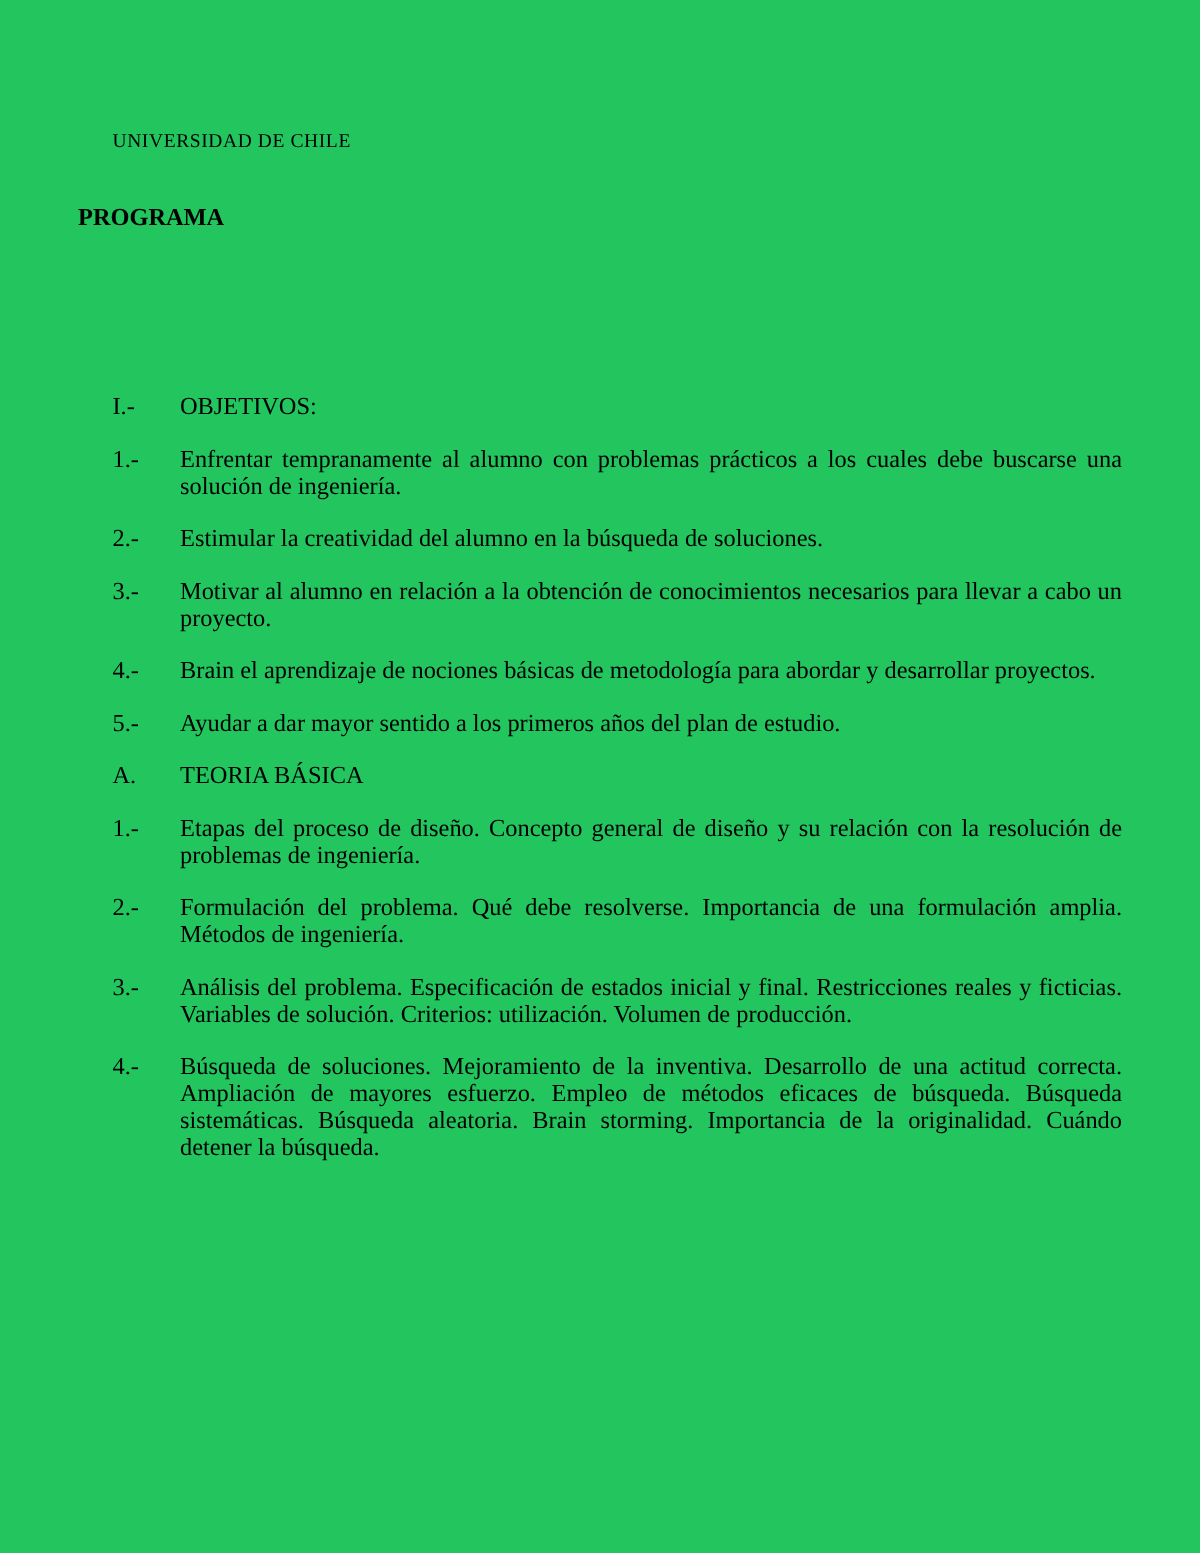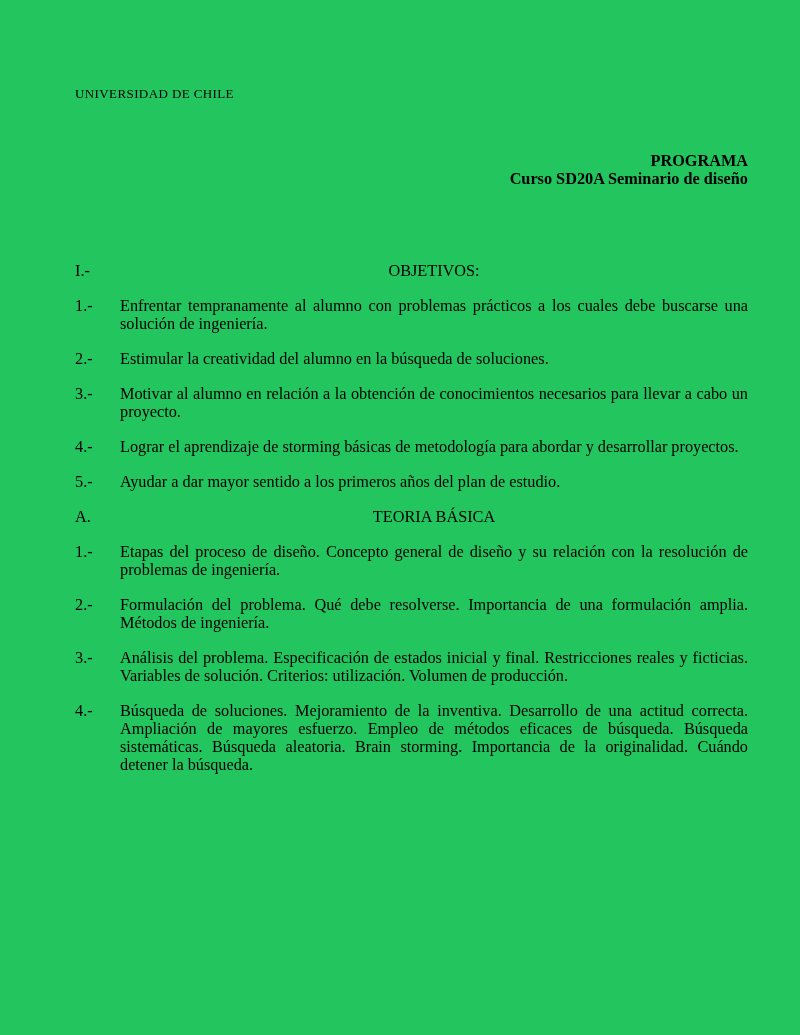--- a/index.html
+++ b/index.html
@@ -22,22 +22,22 @@
     top: 56px;
     font-size: 13px;
     line-height: 15px;
     white-space: pre;
     letter-spacing: 0.4px;
   }
   .title-block {
     position: absolute;
     left: 52px;
     right: 52px;
-    top: 152px;
-    text-align: right;
+    top: 136px;
+    text-align: left;
     font-weight: bold;
     font-size: 16.25px;
     line-height: 18px;
   }
   .doc-body {
     position: absolute;
     left: 75px;
     top: 262px;
     width: 673px;
     font-size: 16.25px;
@@ -50,35 +50,34 @@
   .row .num {
     flex: 0 0 45px;
     width: 45px;
   }
   .row .txt {
     flex: 0 0 628px;
     width: 628px;
     text-align: justify;
   }
   .row.plain .txt {
-    text-align: center;
+    text-align: left;
   }
 </style>
 </head>
 <body>
 
 <div class="page">
 
   <div class="letterhead">
     <div>UNIVERSIDAD DE CHILE</div>
   </div>
 
   <div class="title-block">
     <div>PROGRAMA</div>
-    <div>Curso SD20A Seminario de diseño</div>
   </div>
 
   <div class="doc-body">
 
     <div class="row plain">
       <span class="num">I.-</span>
       <div class="txt">OBJETIVOS:</div>
     </div>
 
     <div class="row">
@@ -91,21 +90,21 @@
       <div class="txt">Estimular la creatividad del alumno en la búsqueda de soluciones.</div>
     </div>
 
     <div class="row">
       <span class="num">3.-</span>
       <div class="txt">Motivar al alumno en relación a la obtención de conocimientos necesarios para llevar a cabo un proyecto.</div>
     </div>
 
     <div class="row">
       <span class="num">4.-</span>
-      <div class="txt">Lograr el aprendizaje de storming básicas de metodología para abordar y desarrollar proyectos.</div>
+      <div class="txt">Brain el aprendizaje de nociones básicas de metodología para abordar y desarrollar proyectos.</div>
     </div>
 
     <div class="row">
       <span class="num">5.-</span>
       <div class="txt">Ayudar a dar mayor sentido a los primeros años del plan de estudio.</div>
     </div>
 
 
     <div class="row plain">
       <span class="num">A.</span>

